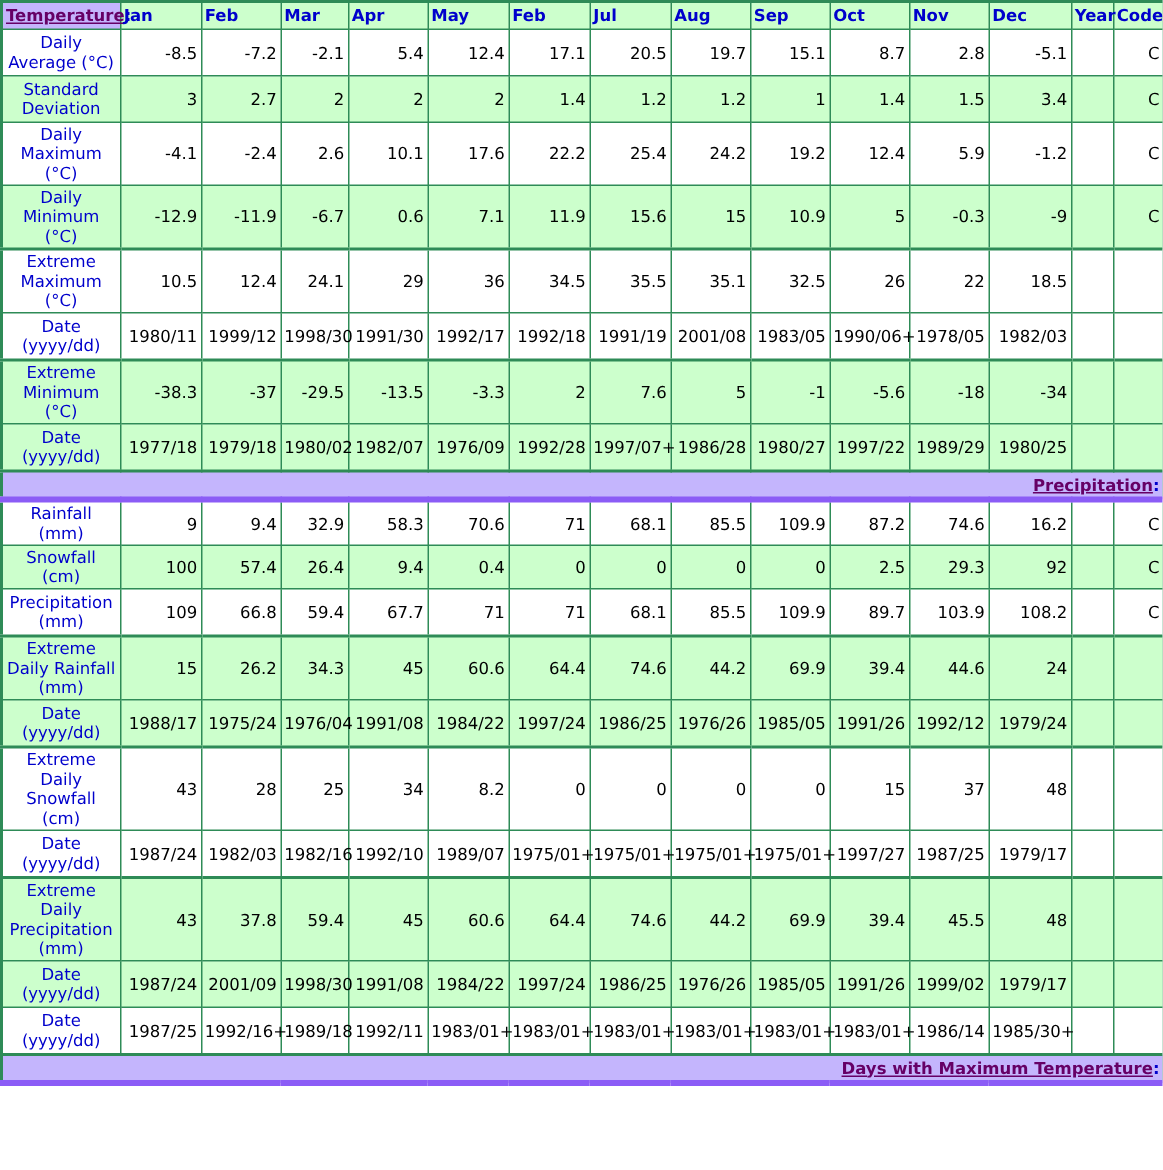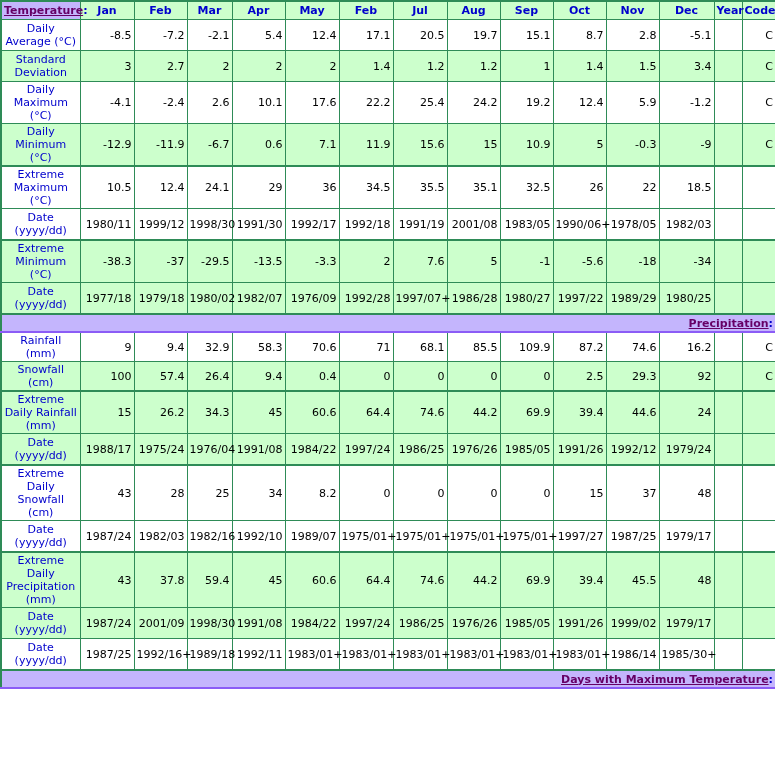--- a/index.html
+++ b/index.html
@@ -16,21 +16,21 @@
   table.climate td, table.climate th {
     border: 1px solid #2e8b57;
     padding: 1px 2px;
     line-height: 13px;
     vertical-align: middle;
   }
   th.mh {
     background: #ccffcc;
     color: #0000cc;
     font-weight: bold;
-    text-align: center;
+    text-align: left;
     font-size: 11px;
     height: 15px;
   }
   th.sect {
     background: #c4b5fd;
     text-align: right;
     font-weight: bold;
     color: #0000cc;
   }
   th.sect a { color: #660066; text-decoration: underline; }
@@ -38,21 +38,21 @@
     text-align: center;
     color: #0000cc;
     font-weight: normal;
     font-size: 11px;
   }
   td.v { text-align: right; white-space: nowrap; font-size: 11px; }
   td.v.b { font-weight: normal; }
   tr.w th.rl, tr.w td { background: #ffffff; }
   tr.g th.rl, tr.g td { background: #ccffcc; }
   tr.sep td, tr.sep th { border-top: 2px solid #2e8b57; }
-  tr.sect-row th { border-top: 2px solid #2e8b57; border-bottom: 2px solid #8b5cf6; height: 14px; }
+  tr.sect-row th { border-top: 2px solid #2e8b57; border-bottom: 4px solid #8b5cf6; height: 14px; }
   .h3 { height: 38px; }
   .h2 { height: 28px; }
   .h1 { height: 13px; }
 </style>
 </head>
 <body>
 
 <table class="climate">
   <colgroup>
     <col style="width:79px">
@@ -257,20 +257,37 @@
         <td class="v">0</td>
         <td class="v">0</td>
         <td class="v">0</td>
         <td class="v">0</td>
         <td class="v">2.5</td>
         <td class="v">29.3</td>
         <td class="v">92</td>
         <td class="v"></td>
         <td class="v">C</td>
       </tr>
+      <tr class="w">
+        <th class="rl h2">Precipitation (mm)</th>
+        <td class="v">109</td>
+        <td class="v">66.8</td>
+        <td class="v">59.4</td>
+        <td class="v">67.7</td>
+        <td class="v">71</td>
+        <td class="v">71</td>
+        <td class="v">68.1</td>
+        <td class="v">85.5</td>
+        <td class="v">109.9</td>
+        <td class="v">89.7</td>
+        <td class="v">103.9</td>
+        <td class="v">108.2</td>
+        <td class="v"></td>
+        <td class="v">C</td>
+      </tr>
       <tr class="g sep">
         <th class="rl h2">Extreme Daily Rainfall (mm)</th>
         <td class="v">15</td>
         <td class="v">26.2</td>
         <td class="v">34.3</td>
         <td class="v">45</td>
         <td class="v">60.6</td>
         <td class="v">64.4</td>
         <td class="v b">74.6</td>
         <td class="v">44.2</td>

